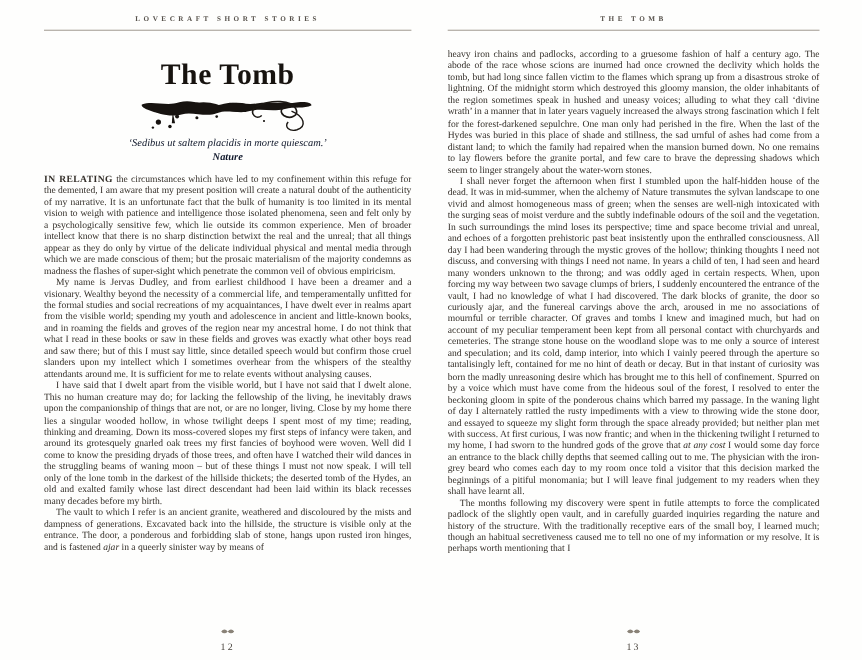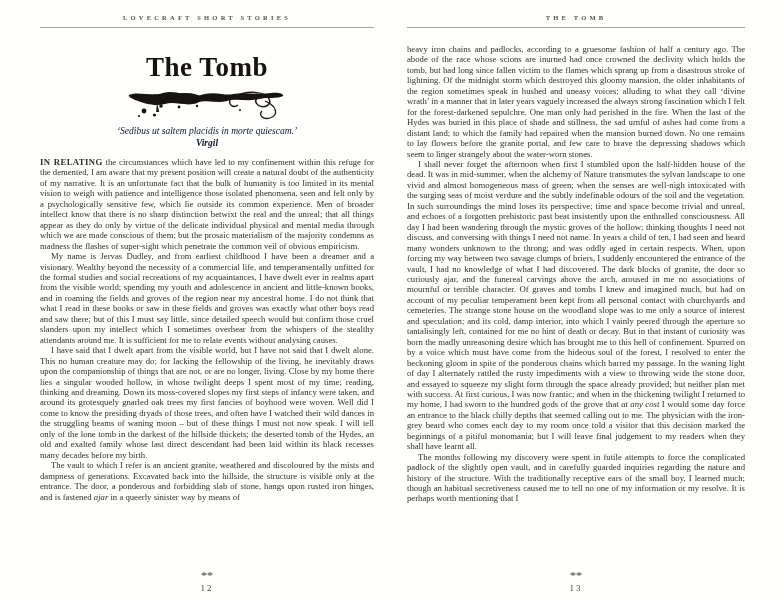--- a/index.html
+++ b/index.html
@@ -92,21 +92,21 @@
           <circle cx="12" cy="28" r="1.1" fill="#171310"></circle>
           <path d="M104,10 C100,16 106,21 111,17" fill="none" stroke="#1c1814" stroke-width="1.4"></path>
           <path d="M106,9 C120,2 138,3 142,11 C145,17 137,21 131,17 C126,13 130,7 137,9" fill="none" stroke="#1c1814" stroke-width="1.5"></path>
           <path d="M138,13 C150,18 152,27 143,30 C136,32 131,27 135,23" fill="none" stroke="#1c1814" stroke-width="1.3"></path>
           <circle cx="113" cy="22" r="1" fill="#171310"></circle>
         </svg>
       </div>
 
       <div class="epigraph">
         <div class="quote">‘Sedibus ut saltem placidis in morte quiescam.’</div>
-        <div class="attrib">Virgil</div>
+        <div class="attrib">Nature</div>
       </div>
 
       <div class="bodytext">
           <p class="noindent"><span class="bold">IN RELATING</span><span> the circumstances which have led to my confinement within this refuge for the demented, I am aware that my present position will create a natural doubt of the authenticity of my narrative. It is an unfortunate fact that the bulk of humanity is too limited in its mental vision to weigh with patience and intelligence those isolated phenomena, seen and felt only by a psychologically sensitive few, which lie outside its common experience. Men of broader intellect know that there is no sharp distinction betwixt the real and the unreal; that all things appear as they do only by virtue of the delicate individual physical and mental media through which we are made conscious of them; but the prosaic materialism of the majority condemns as madness the flashes of super-sight which penetrate the common veil of obvious empiricism.</span></p>
           <p class="indent"><span>My name is Jervas Dudley, and from earliest childhood I have been a dreamer and a visionary. Wealthy beyond the necessity of a commercial life, and temperamentally unfitted for the formal studies and social recreations of my acquaintances, I have dwelt ever in realms apart from the visible world; spending my youth and adolescence in ancient and little-known books, and in roaming the fields and groves of the region near my ancestral home. I do not think that what I read in these books or saw in these fields and groves was exactly what other boys read and saw there; but of this I must say little, since detailed speech would but confirm those cruel slanders upon my intellect which I sometimes overhear from the whispers of the stealthy attendants around me. It is sufficient for me to relate events without analysing causes.</span></p>
           <p class="indent"><span>I have said that I dwelt apart from the visible world, but I have not said that I dwelt alone. This no human creature may do; for lacking the fellowship of the living, he inevitably draws upon the companionship of things that are not, or are no longer, living. Close by my home there lies a singular wooded hollow, in whose twilight deeps I spent most of my time; reading, thinking and dreaming. Down its moss-covered slopes my first steps of infancy were taken, and around its grotesquely gnarled oak trees my first fancies of boyhood were woven. Well did I come to know the presiding dryads of those trees, and often have I watched their wild dances in the struggling beams of waning moon – but of these things I must not now speak. I will tell only of the lone tomb in the darkest of the hillside thickets; the deserted tomb of the Hydes, an old and exalted family whose last direct descendant had been laid within its black recesses many decades before my birth.</span></p>
           <p class="indent"><span>The vault to which I refer is an ancient granite, weathered and discoloured by the mists and dampness of generations. Excavated back into the hillside, the structure is visible only at the entrance. The door, a ponderous and forbidding slab of stone, hangs upon rusted iron hinges, and is fastened </span><span class="italic">ajar</span><span> in a queerly sinister way by means of</span></p>
         </div>
 
       <div class="folio">

